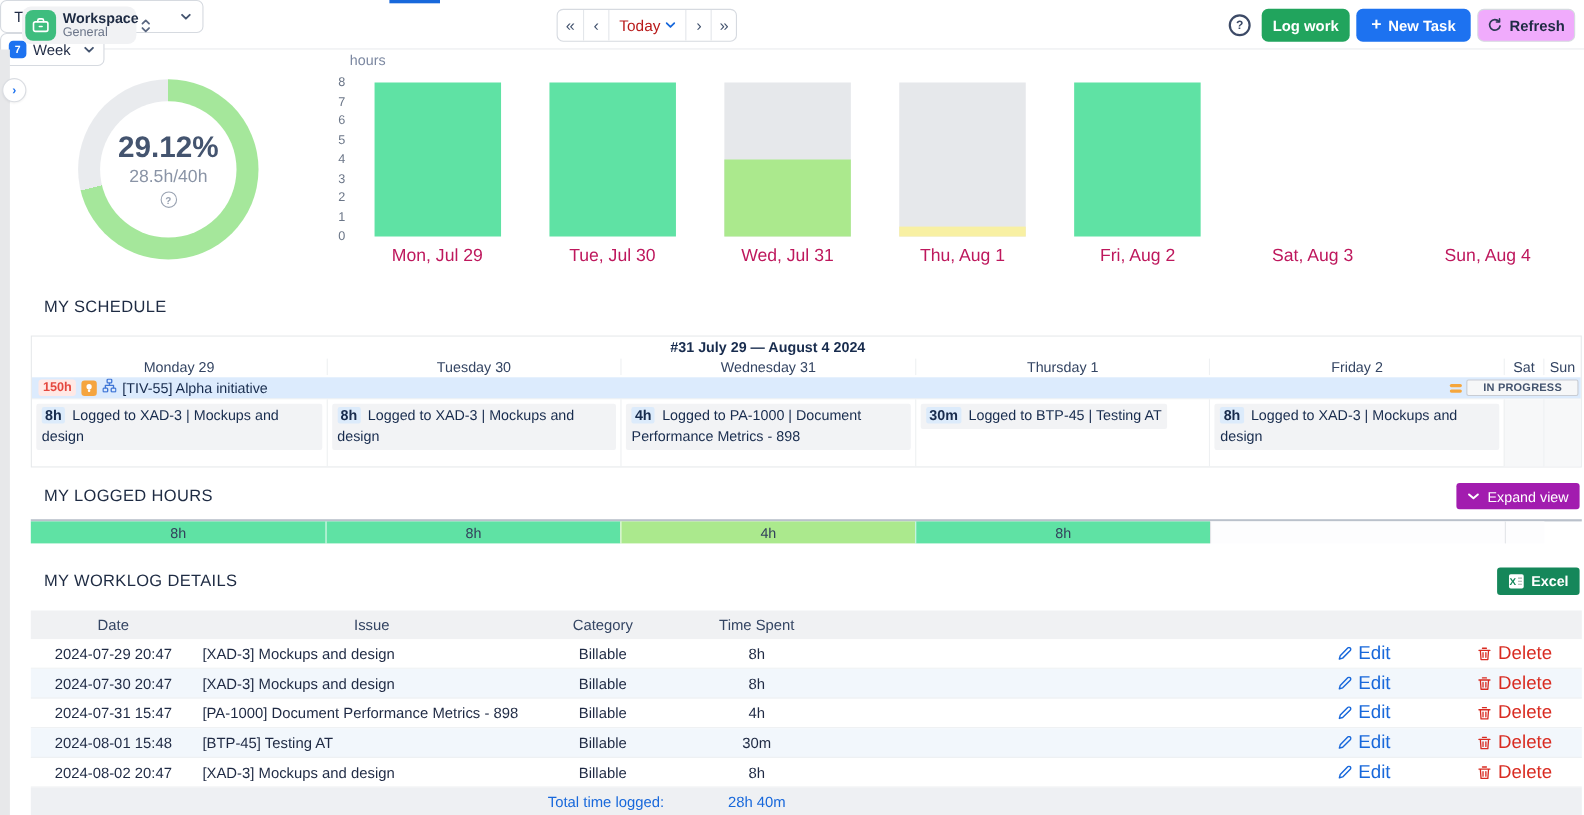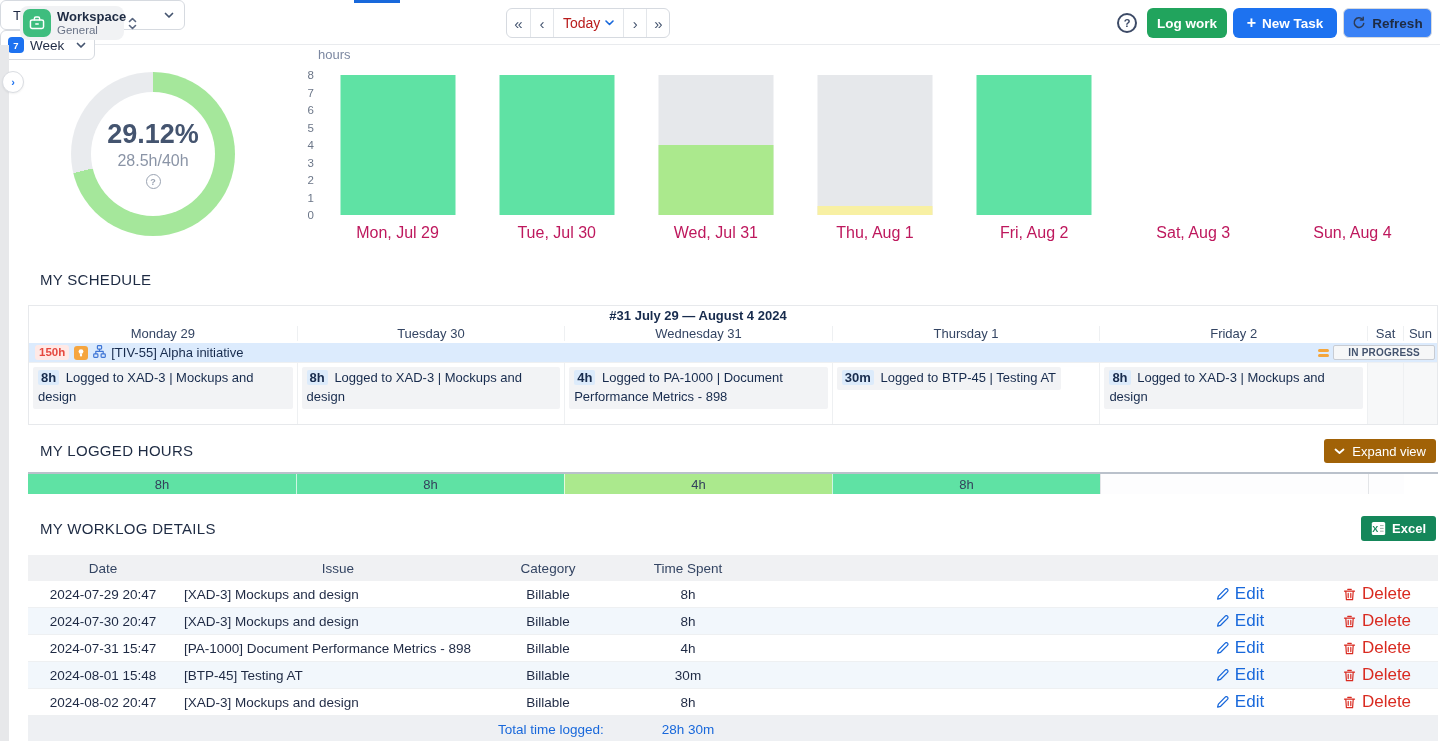--- a/index.html
+++ b/index.html
@@ -32,21 +32,21 @@
               border-left:1px solid #e3e6ea; cursor:pointer; }
   .nav-cell:first-child { border-left:none; }
   .nav-arrow { width:23px; font-size:15px; }
   #today-cell { padding:0 9px; gap:5px; color:#b91c1c; font-weight:500;text-align:center; }
   #help-btn { left:1117px; top:13px; width:20px; height:20px; border:2px solid #3c4a66; border-radius:50%;
               display:flex; align-items:center; justify-content:center; font-size:11px; font-weight:700; color:#3c4a66; cursor:pointer; }
   .btn { position:absolute; top:8px; height:30px; border-radius:6px; display:flex; align-items:center; justify-content:center;
          font-size:13.5px; font-weight:600; cursor:pointer; }
   #logwork-btn { left:1147px; width:80px; background:#21a45d; color:#fff; }
   #newtask-btn { left:1233px; width:104px; background:#1d72f0; color:#fff; gap:6px; }
-  #refresh-btn { left:1343px; width:89px; background:#3b82f6; border:1px solid #d6dae0; color:#1e2b43; gap:6px; }
+  #refresh-btn { left:1343px; width:89px; background:#f0abfc; border:1px solid #d6dae0; color:#1e2b43; gap:6px; }
   .plus-glyph { font-size:16px; font-weight:600; line-height:1; }
 
   
   #left-rail { position:absolute; left:0; top:45px; width:9px; height:696px; background:#e7e8ea; }
   #rail-toggle { position:absolute; left:2px; top:71px; width:22px; height:22px; background:#fff;
                  border:1px solid #dadde2; border-radius:50%; display:flex; align-items:center; justify-content:center;
                  font-size:11px; font-weight:700; color:#1d72f0; cursor:pointer; box-shadow:0 1px 2px rgba(0,0,0,.06); }
 
   
   #donut { position:absolute; left:71px; top:72px; width:164px; height:164px; border-radius:50%; }
@@ -91,21 +91,21 @@
                  border:1px solid #c8ccd3; border-radius:2px; padding:1px 14px; cursor:pointer; }
   #entries-row { min-height:62px; border-top:1px solid #eef0f2; }
   .entry-cell { border-left:1px solid #eef0f2; padding:4px; }
   .entry-cell:first-child { border-left:none; }
   .entry-cell.weekend { background:#f7f8f9; padding:0; }
   .entry { background:#f2f3f5; border-radius:2px; padding:2px 5px; font-size:13px; color:#172b4d;
            width:fit-content; max-width:100%; line-height:1.45; cursor:pointer; }
   .entry-time { font-weight:700; background:#dcebfb; border-radius:2px; padding:0 3px; margin-right:3px; }
 
   
-  #expand-btn { position:absolute; right:4px; top:439px; height:24px; background:#a16207; color:#fff; border-radius:3px;
+  #expand-btn { position:absolute; right:4px; top:439px; height:24px; background:#a21caf; color:#fff; border-radius:3px;
                 display:flex; align-items:center; gap:7px; padding:0 10px; font-size:13px; cursor:pointer; }
   #logged-bar { position:absolute; left:28px; top:472px; width:1410px; height:22px; border-top:2px solid #bac1cb;
                 display:grid; grid-template-columns:repeat(5,1fr) 36px 34px; }
   .seg { display:flex; align-items:center; justify-content:center; font-size:13px; color:#33415c; border-left:1px solid rgba(255,255,255,.7); }
   .seg:first-child { border-left:none; }
   .seg.weekend { background:#fdfdfe; border-left:1px solid #e3e5e8; }
 
   
   #excel-btn { position:absolute; right:4px; top:516px; height:25px; background:#15875a; color:#fff; border-radius:3px;
                display:flex; align-items:center; gap:6px; padding:0 10px; font-size:13px; font-weight:700; cursor:pointer; }
@@ -475,17 +475,17 @@
               <g fill="none" stroke="#d92b21" stroke-width="1.2" stroke-linecap="round" stroke-linejoin="round">
                 <path d="M1.5 3.2h10M4.7 1.3h3.6M2.8 3.4l.6 8.2h6.2l.6-8.2M5.2 5.4v4.2M7.8 5.4v4.2"></path>
               </g>
             </svg>
             <span>Delete</span>
           </div>
         </div>
       </div>
     <div id="wl-footer" class="wl-row">
       <div id="wl-total-label">Total time logged:</div>
-      <div id="wl-total-value">28h 30m</div>
+      <div id="wl-total-value">28h 40m</div>
     </div>
   </div>
 
 </div>
 
 </body></html>

